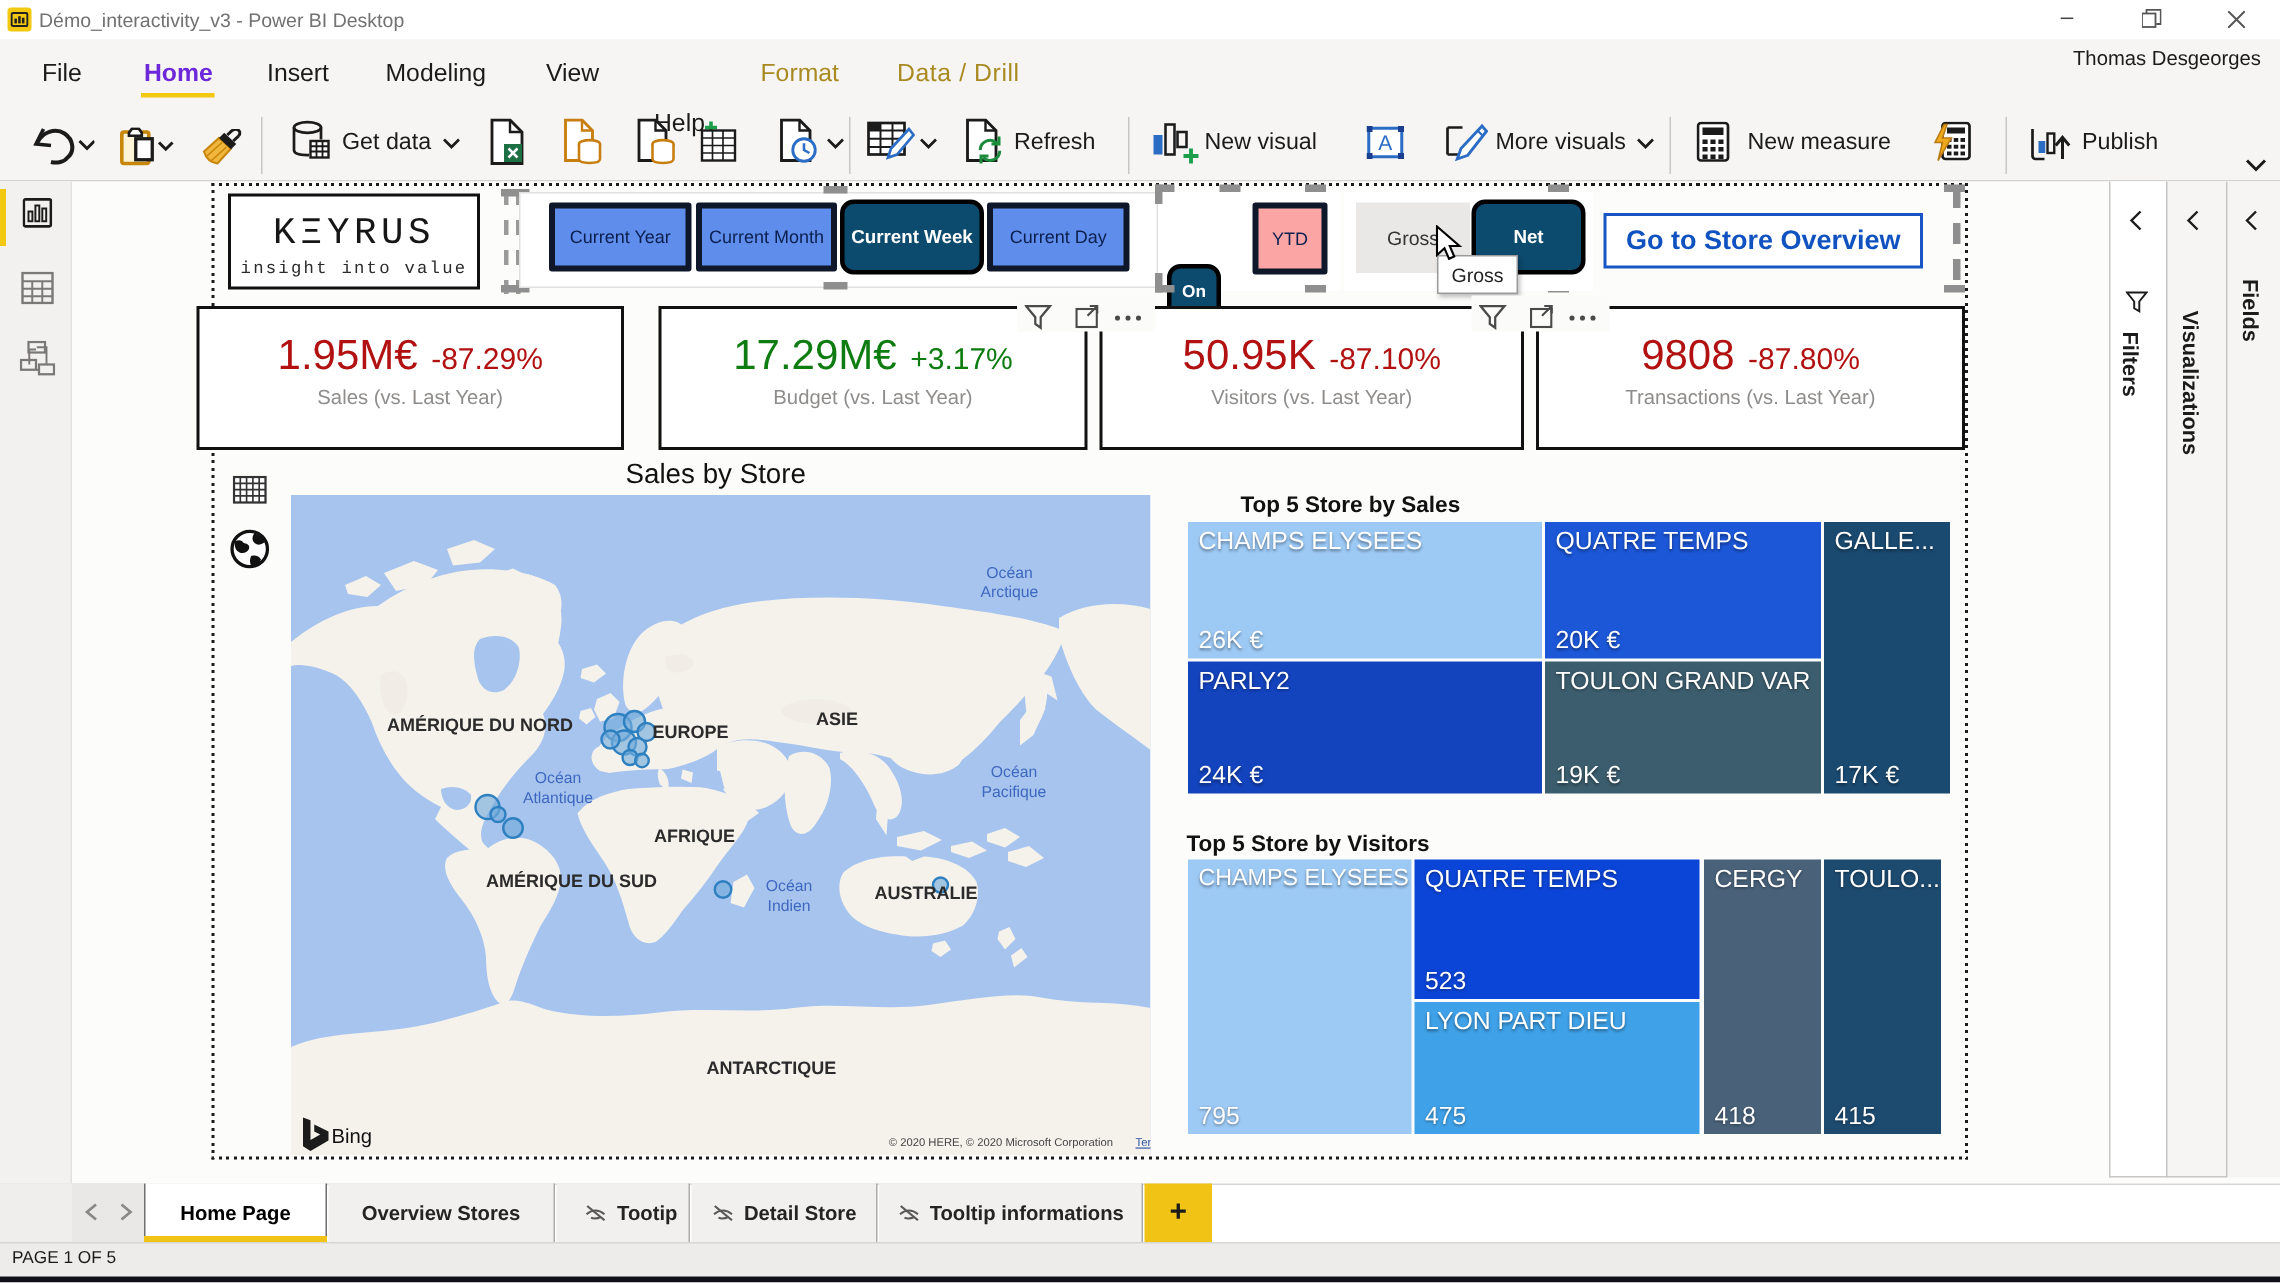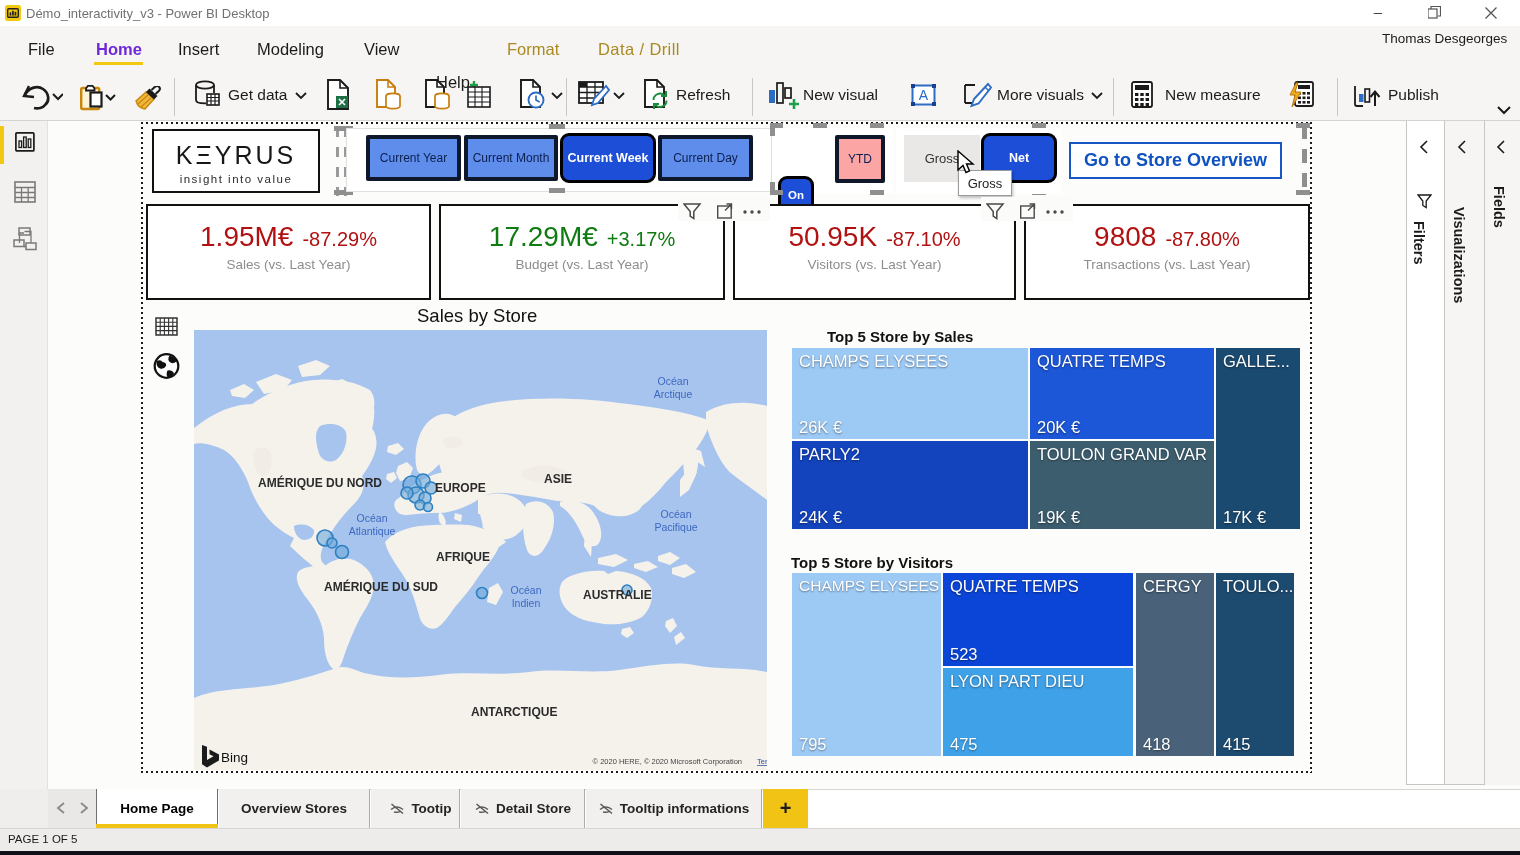--- a/index.html
+++ b/index.html
@@ -9,21 +9,21 @@
 .sep{position:absolute;width:1px;background:#c9c7c5;top:78px;height:38px;}
 .card{position:absolute;top:204px;height:96px;background:#fff;border:2px solid #111;box-sizing:border-box;text-align:center;}
 .card .v{margin-top:15px;font-size:28px;letter-spacing:0px;}
 .card .p{font-size:20px;margin-left:9px;}
 .card .l{margin-top:4px;font-size:13.5px;color:#8f8d8b;}
 .red{color:#b21111;}.green{color:#0e7c10;}
 .tile{position:absolute;box-sizing:border-box;color:#fff;font-size:16.5px;overflow:hidden;text-shadow:0 1px 2px rgba(0,0,0,.45);}
 .tile .tn{position:absolute;top:4px;left:7px;white-space:nowrap;}
 .tile .tv{position:absolute;bottom:2px;left:7px;}
 .btnb{position:absolute;background:#5f8deb;border:4px solid #0f172a;box-sizing:border-box;border-radius:2px;color:#0b1f4e;font-size:12px;display:flex;align-items:center;justify-content:center;}
-.btnk{position:absolute;background:#1d4ed8;border:3px solid #000;box-sizing:border-box;border-radius:9px;color:#fff;font-size:12.5px;font-weight:bold;display:flex;align-items:center;justify-content:center;text-align:center;}
+.btnk{position:absolute;background:#0c4a6e;border:3px solid #000;box-sizing:border-box;border-radius:9px;color:#fff;font-size:12.5px;font-weight:bold;display:flex;align-items:center;justify-content:center;text-align:center;}
 .tab{position:absolute;top:789px;height:39px;background:#f1f0ee;border-right:1px solid #aeacaa;box-sizing:border-box;color:#252423;font-size:13.5px;font-weight:600;display:flex;align-items:center;justify-content:center;}
 .hdl{position:absolute;background:#8f8f8f;}
 </style></head><body>
 <div id="app">
 
 <div class="abs" style="left:0;top:0;width:1520px;height:26px;background:#fff;"></div>
 <div class="abs" style="left:5px;top:5px;width:16px;height:16px;background:#f2c811;border-radius:2.5px;"></div>
 <svg class="abs" style="left:7px;top:8px" width="12" height="10">
       <rect x="0.7" y="0.7" width="10.6" height="8.6" rx="1" fill="none" stroke="#222" stroke-width="1.4"></rect>
       <rect x="2.6" y="4.4" width="1.7" height="3.2" fill="#222"></rect>
@@ -254,21 +254,21 @@
     </svg>
 <div class="abs" style="left:1411px;top:221px;font-size:14.5px;color:#1b1b1b;writing-mode:vertical-rl;font-weight:600;">Filters</div>
 <div class="abs" style="left:1451px;top:207px;font-size:14.5px;color:#1b1b1b;writing-mode:vertical-rl;font-weight:600;">Visualizations</div>
 <div class="abs" style="left:1491px;top:186px;font-size:14.5px;color:#1b1b1b;writing-mode:vertical-rl;font-weight:600;">Fields</div>
 
 <div class="abs" style="left:141px;top:122px;width:1171px;height:2px;background-image:repeating-linear-gradient(90deg,#1b1b1b 0 2px,transparent 2px 5px);"></div>
 <div class="abs" style="left:141px;top:771px;width:1171px;height:2px;background-image:repeating-linear-gradient(90deg,#1b1b1b 0 2px,transparent 2px 5px);"></div>
 <div class="abs" style="left:141px;top:122px;width:2px;height:651px;background-image:repeating-linear-gradient(180deg,#1b1b1b 0 2px,transparent 2px 5px);"></div>
 <div class="abs" style="left:1310px;top:122px;width:2px;height:651px;background-image:repeating-linear-gradient(180deg,#1b1b1b 0 2px,transparent 2px 5px);"></div>
 
-<div class="abs" style="left:152px;top:129px;width:168px;height:64px;background:#fff;border:2px solid #111;box-sizing:border-box;text-align:center;">
+<div class="abs" style="left:152px;top:129px;width:168px;height:64px;background:#fff;border:2px solid #111;box-sizing:border-box;text-align:center;font-family:Liberation Mono, monospace;">
 <div style="margin-top:10px;font-size:25px;color:#161616;letter-spacing:3px;">KΞYRUS</div>
 <div style="margin-top:3px;font-size:11.5px;color:#2b2b2b;letter-spacing:1.5px;">insight into value</div>
 </div>
 
 <div class="hdl" style="left:336px;top:127px;width:3px;height:69px;background-image:repeating-linear-gradient(180deg,#9a9a9a 0 10px,transparent 10px 20px);background-color:transparent;"></div>
 <div class="hdl" style="left:344px;top:127px;width:3px;height:69px;background-image:repeating-linear-gradient(180deg,#9a9a9a 0 10px,transparent 10px 20px);background-color:transparent;"></div>
 <div class="hdl" style="left:334px;top:126px;width:19px;height:5px;"></div>
 <div class="hdl" style="left:334px;top:190px;width:19px;height:5px;"></div>
 
 <div class="abs" style="left:346px;top:128px;width:426px;height:64px;background:#fff;border:1px solid #e2e0de;box-sizing:border-box;"></div>
@@ -301,21 +301,21 @@
 <svg class="abs" style="left:954px;top:150px" width="22" height="26">
       <path d="M4 1 L4 20 L9 15.5 L12 22.5 L15.5 21 L12.5 14 L19 14 Z" fill="#fff" stroke="#000" stroke-width="1.4"></path>
     </svg>
 
 <div class="hdl" style="left:1302px;top:125px;width:5px;height:70px;background-image:repeating-linear-gradient(180deg,#8f8f8f 0 14px,transparent 14px 24px);background-color:transparent;"></div>
 <div class="hdl" style="left:1296px;top:123px;width:14px;height:5px;"></div>
 <div class="hdl" style="left:1296px;top:190px;width:14px;height:5px;"></div>
 
 <div class="abs" style="left:1069px;top:142px;width:213px;height:37px;background:#fff;border:2px solid #1756c4;box-sizing:border-box;color:#0f52c0;font-weight:bold;font-size:18px;display:flex;align-items:center;justify-content:center;">Go to Store Overview</div>
 
-<div class="card" style="left:146px;width:285px;text-align:center;">
+<div class="card" style="left:131px;width:285px;text-align:center;">
       <div class="v"><span class="red">1.95M€</span><span class="p red">-87.29%</span></div>
       <div class="l">Sales (vs. Last Year)</div>
     </div>
 <div class="card" style="left:439px;width:286px;">
       <div class="v"><span class="green">17.29M€</span><span class="p green">+3.17%</span></div>
       <div class="l">Budget (vs. Last Year)</div>
     </div>
 <div class="card" style="left:733px;width:283px;">
       <div class="v"><span class="red">50.95K</span><span class="p red">-87.10%</span></div>
       <div class="l">Visitors (vs. Last Year)</div>

